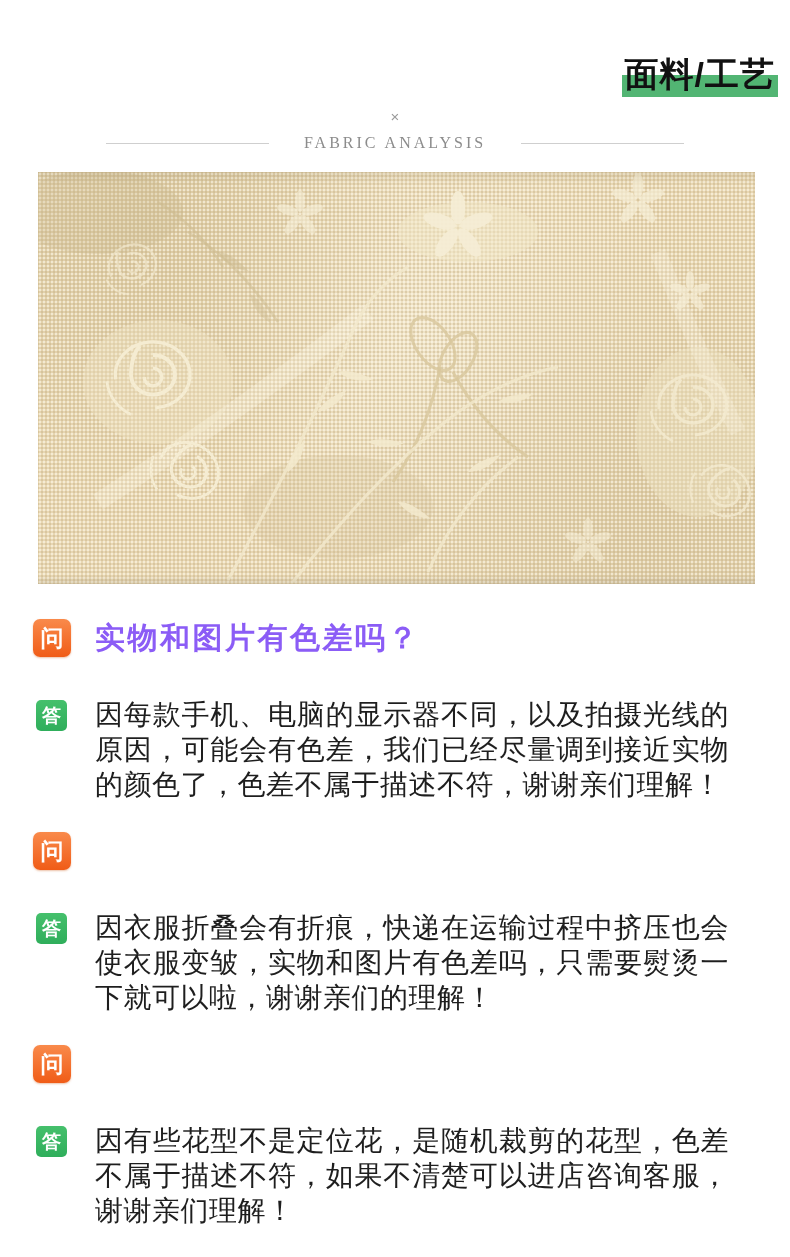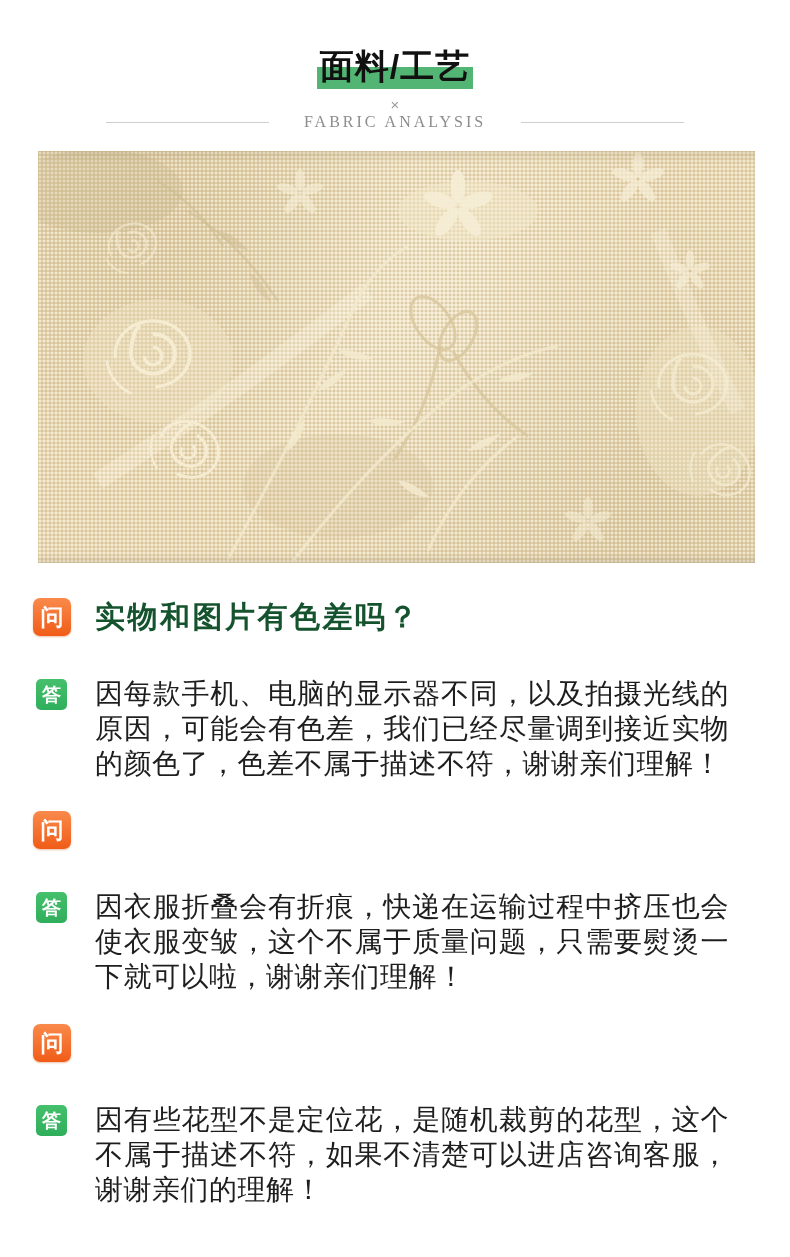--- a/index.html
+++ b/index.html
@@ -3,33 +3,33 @@
 <meta charset="utf-8">
 <style>
   html,body{margin:0;padding:0;background:#ffffff;}
   .page{
     width:790px;min-height:1257px;margin:0 auto;background:#ffffff;
     font-family:"Liberation Sans",sans-serif;position:relative;overflow:hidden;
     box-sizing:border-box;padding-bottom:21px;
   }
   
   .title{
-    margin:4px;padding-top:45px;text-align:center;
+    margin:12px;padding-top:45px;text-align:right;
     font-size:34px;font-weight:700;letter-spacing:1px;color:#111;line-height:1;
   }
   .title-hl{
     display:inline-block;line-height:1;padding:0 3px 6px;
     background:linear-gradient(to bottom,transparent 45%,#52b573 45%);
   }
   .cross{
     margin-top:8px;text-align:center;color:#9a9a9a;
     font-size:15px;line-height:15px;font-weight:400;
   }
   .subtitle-row{
-    display:flex;align-items:center;
+    margin-top:9px;display:flex;align-items:center;
     padding:0 106px;gap:35px;height:20px;
   }
   .subtitle-row .rule{flex:1;height:1px;background:#cfcfcf;}
   .subtitle{
     font-family:"Liberation Serif",serif;font-size:16px;letter-spacing:3px;
     color:#8c8c8c;white-space:nowrap;line-height:1;
   }
   
   .fabric{
     position:relative;margin:19px 35px 0 38px;width:717px;height:412px;
@@ -61,21 +61,21 @@
   .qa{padding:0 35px 0 33px;}
   .q-row{display:flex;align-items:center;gap:24px;margin-top:30px;}
   .q-row.first{margin-top:35px;}
   .badge-q{
     flex:0 0 auto;width:38px;height:38px;border-radius:7px;
     background:linear-gradient(180deg,#f98a4b,#f05c17);
     color:#fff;font-size:23px;font-weight:700;line-height:38px;text-align:center;
     box-shadow:0 1px 2px rgba(200,80,10,0.35);
   }
   .q-text{
-    font-size:30px;font-weight:700;letter-spacing:2.5px;color:#14532d;line-height:38px;
+    font-size:30px;font-weight:700;letter-spacing:2.5px;color:#8b5cf6;line-height:38px;
   }
   .a-row{display:flex;align-items:flex-start;gap:28px;margin-top:40px;}
   .badge-a{
     flex:0 0 auto;width:31px;height:31px;border-radius:5px;margin:3px 0 0 3px;
     background:linear-gradient(180deg,#45c06c,#2fae5b);
     color:#fff;font-size:19px;font-weight:700;line-height:31px;text-align:center;
   }
   .a-text{
     width:634px;font-family:Liberation Sans, sans-serif;
     font-size:28px;letter-spacing:0.5px;line-height:35px;color:#1e1e1e;
@@ -179,25 +179,25 @@
     <div class="a-row">
       <span class="badge-a">答</span>
       <span class="a-text">因每款手机、电脑的显示器不同，以及拍摄光线的原因，可能会有色差，我们已经尽量调到接近实物的颜色了，色差不属于描述不符，谢谢亲们理解！</span>
     </div>
 
     <div class="q-row">
       <span class="badge-q">问</span>
     </div>
     <div class="a-row">
       <span class="badge-a">答</span>
-      <span class="a-text">因衣服折叠会有折痕，快递在运输过程中挤压也会使衣服变皱，这个不属于质量问题，只需要熨烫一下就可以啦，谢谢亲们理解！</span>
+      <span class="a-text">因衣服折叠会有折痕，快递在运输过程中挤压也会使衣服变皱，实物和图片有色差吗，只需要熨烫一下就可以啦，谢谢亲们的理解！</span>
     </div>
 
     <div class="q-row">
       <span class="badge-q">问</span>
     </div>
     <div class="a-row">
       <span class="badge-a">答</span>
-      <span class="a-text">因有些花型不是定位花，是随机裁剪的花型，这个不属于描述不符，如果不清楚可以进店咨询客服，谢谢亲们的理解！</span>
+      <span class="a-text">因有些花型不是定位花，是随机裁剪的花型，色差不属于描述不符，如果不清楚可以进店咨询客服，谢谢亲们理解！</span>
     </div>
 
   </div>
 </div>
 
 </body></html>

